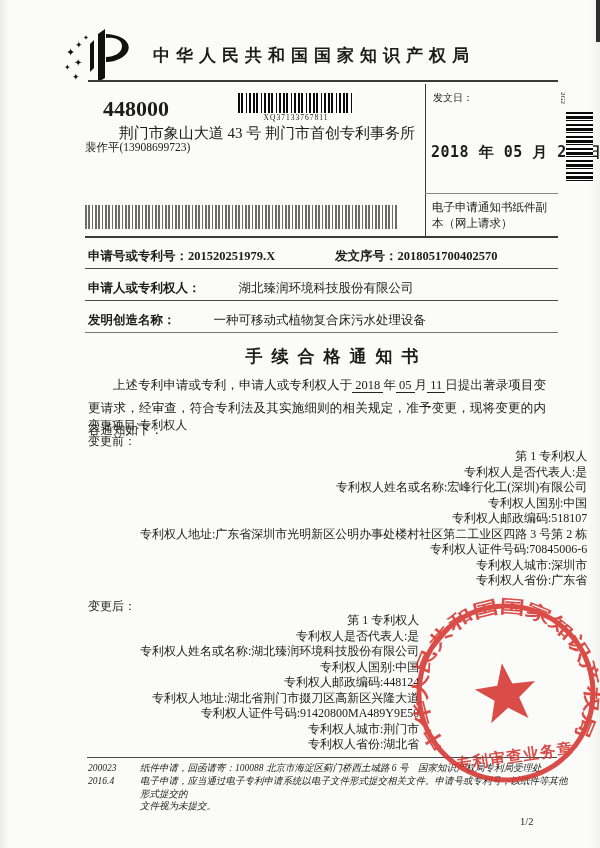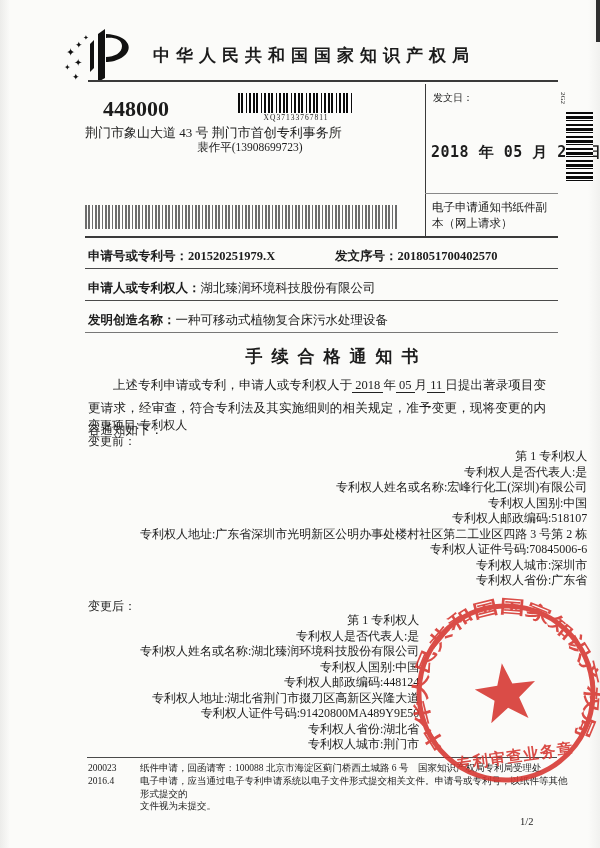--- a/index.html
+++ b/index.html
@@ -11,25 +11,25 @@
   .abs{position:absolute;}
   .hr{position:absolute;background:#3a3a3a;height:1px;}
   .vr{position:absolute;background:#3a3a3a;width:1px;}
   .bc{background:repeating-linear-gradient(90deg,#0b0b0b 0 2px,#fdfdfd 2px 3px,#0b0b0b 3px 5px,#fdfdfd 5px 8px,#0b0b0b 8px 9px,#fdfdfd 9px 11px,#0b0b0b 11px 13px,#fdfdfd 13px 15px);}
   .bcl{background:repeating-linear-gradient(90deg,#3c3c3c 0 2px,#fdfdfd 2px 3px,#3c3c3c 3px 5px,#fdfdfd 5px 7px,#3c3c3c 7px 8px,#fdfdfd 8px 10px);opacity:.75;}
   .bcv{background:repeating-linear-gradient(180deg,#0b0b0b 0 2px,#fdfdfd 2px 4px,#0b0b0b 4px 7px,#fdfdfd 7px 8px,#0b0b0b 8px 9px,#fdfdfd 9px 12px);}
   .agency{font-size:17px;font-weight:bold;letter-spacing:6px;white-space:nowrap;}
   .doc-title{font-size:17px;font-weight:bold;letter-spacing:9px;text-align:center;white-space:nowrap;margin-left:32px;}
   .lbl{font-weight:bold;font-size:12.5px;}
   .val-b{font-weight:bold;font-size:12.5px;font-family:"Liberation Serif",serif;}
-  .val{font-size:12.5px;}
+  .val{font-size:12.5px;margin-left:38px;}
   .body-p{font-size:12.5px;line-height:1.8;text-indent:2em;text-align:justify;}
   .uln{border-bottom:1px solid #222;padding:0 3px;}
   .ln{font-size:12px;line-height:15.5px;white-space:nowrap;text-align:right;}
-  .small{font-size:9.5px;line-height:1.35;}
+  .small{font-size:9.5px;line-height:1.35;font-style:italic;}
   .datef{font-family:"DejaVu Sans Mono",monospace;font-weight:bold;font-size:15px;letter-spacing:.5px;white-space:nowrap;}
   .note{font-size:11.5px;line-height:1.35;}
   .seal-svg{opacity:.88;}
 </style>
 </head>
 <body>
 
 <div class="page">
 
   <svg class="abs" style="left:60px;top:26px" width="80" height="62" viewBox="0 0 80 62">
@@ -46,22 +46,22 @@
 
   <div class="abs agency" style="left:153px;top:44px">中华人民共和国国家知识产权局</div>
 
   <div class="hr" style="left:88px;top:80px;width:470px;height:2px"></div>
 
   <div class="abs" style="left:103px;top:96px;font-size:22px;font-weight:bold">448000</div>
 
   <div class="abs bc" style="left:238px;top:93px;width:116px;height:20px"></div>
   <div class="abs" style="left:238px;top:113px;width:116px;text-align:center;font-size:7.5px;letter-spacing:1px">XQ37133767811</div>
 
-  <div class="abs" style="left:85px;top:124px;width:330px;text-align:left;font-size:13px">荆门市象山大道 43 号  荆门市首创专利事务所</div>
-  <div class="abs" style="left:85px;top:140px;width:330px;text-align:center;font-size:11.5px">裴作平(13908699723)</div>
+  <div class="abs" style="left:85px;top:124px;width:330px;text-align:right;font-size:15px">荆门市象山大道 43 号  荆门市首创专利事务所</div>
+  <div class="abs" style="left:85px;top:140px;width:330px;font-size:11.5px">裴作平(13908699723)</div>
 
   <div class="abs bcl" style="left:85px;top:205px;width:313px;height:24px"></div>
 
   <div class="vr" style="left:425px;top:84px;height:153px"></div>
 
   <div class="abs" style="left:433px;top:91px;font-size:10px">发文日：</div>
   <div class="abs datef" style="left:431px;top:143px">2018 年 05 月 22 日</div>
   <div class="hr" style="left:425px;top:193px;width:133px;background:#888"></div>
   <div class="abs note" style="left:432px;top:200px;width:126px">电子申请通知书纸件副本（网上请求）</div>
 
@@ -113,22 +113,22 @@
   <div class="abs ln" style="left:88px;top:599px">变更后：</div>
 
   <div class="abs" style="left:140px;top:613px">
     <div class="ln">第 1 专利权人</div>
     <div class="ln">专利权人是否代表人:是</div>
     <div class="ln">专利权人姓名或名称:湖北臻润环境科技股份有限公司</div>
     <div class="ln">专利权人国别:中国</div>
     <div class="ln">专利权人邮政编码:448124</div>
     <div class="ln">专利权人地址:湖北省荆门市掇刀区高新区兴隆大道</div>
     <div class="ln">专利权人证件号码:91420800MA489Y9E50</div>
+    <div class="ln">专利权人城市:荆门市</div>
     <div class="ln">专利权人省份:湖北省</div>
-    <div class="ln">专利权人城市:荆门市</div>
   </div>
 
   <div class="hr" style="left:87px;top:757px;width:470px;background:#4a4a4a"></div>
   <div class="abs small" style="left:88px;top:762px">200023</div>
   <div class="abs small" style="left:88px;top:775px">2016.4</div>
   <div class="abs small" style="left:140px;top:762px;width:428px">
     <div>纸件申请，回函请寄：100088 北京市海淀区蓟门桥西土城路 6 号　国家知识产权局专利局受理处</div>
     <div>电子申请，应当通过电子专利申请系统以电子文件形式提交相关文件。申请号或专利号，以纸件等其他形式提交的</div>
     <div>文件视为未提交。</div>
   </div>

